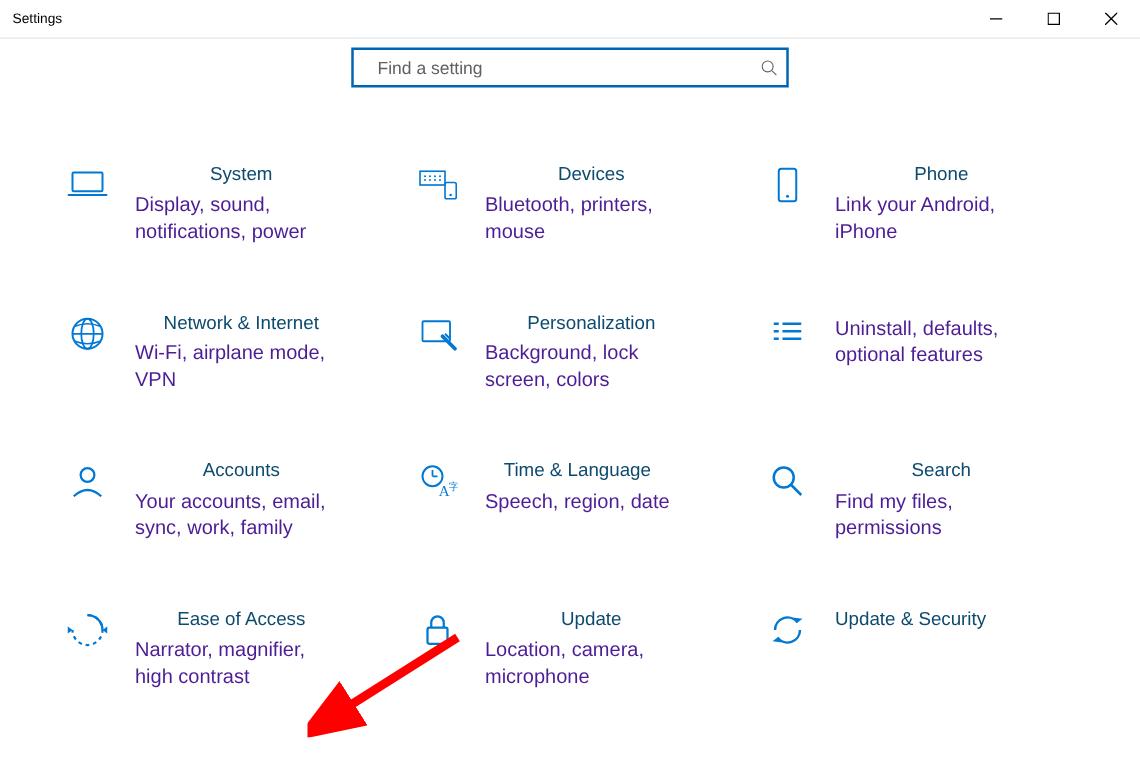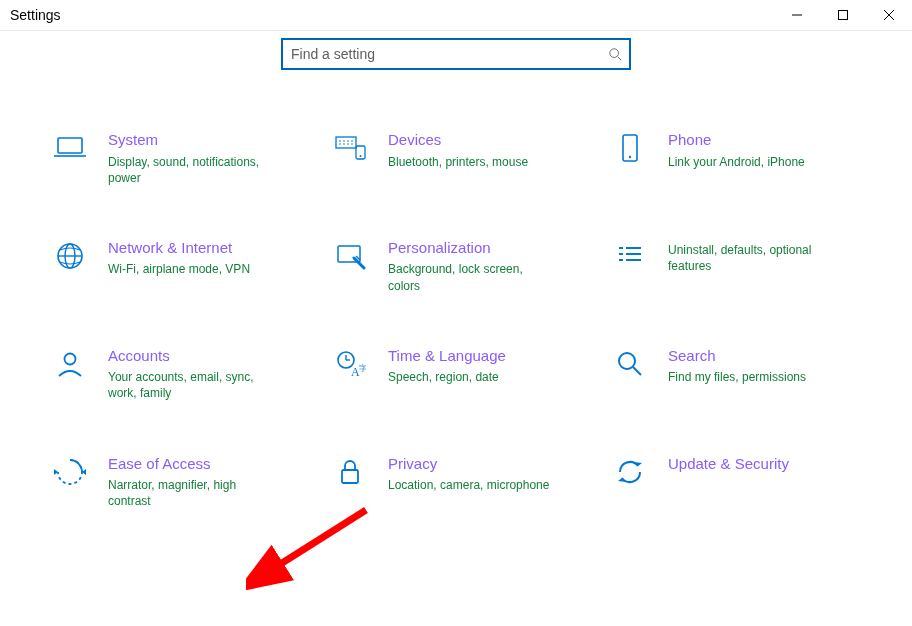--- a/index.html
+++ b/index.html
@@ -10,21 +10,21 @@
     font-family: "Segoe UI", Arial, sans-serif;
     background: #ffffff;
     color: #000;
     overflow: hidden;
   }
   .titlebar {
     height: 30px;
     display: flex;
     align-items: center;
     border-bottom: 1px solid #e6e6e6;
-    font-size: 14px;
+    font-size: 11px;
   }
   .titlebar .title {
     padding-left: 10px;
     flex: 1;
   }
   .winbtn {
     width: 46px;
     height: 30px;
     display: flex;
     align-items: center;
@@ -46,21 +46,21 @@
     display: flex;
     align-items: center;
     position: relative;
     box-sizing: border-box;
   }
   .searchbox input {
     flex: 1;
     border: none;
     outline: none;
     font-size: 14px;
-    padding: 0 8px;
+    padding: 0 19px;
     height: 100%;
     background: transparent;
   }
   .searchbox input::placeholder {
     color: #606060;
   }
   .searchbox .sicon {
     width: 28px;
     display:flex;
     align-items:center;
@@ -88,26 +88,27 @@
     margin-top:2px;
     flex-shrink:0;
     color:#0078d4;
   }
   .cat-text {
     margin-left: 14px;
     max-width: 170px;
   }
   .cat-title {
     font-size: 15px;
-    color:#8b5cf6;
+    color:#0c4a6e;
     line-height:1.3;
+    text-align:center;
   }
   .cat-desc {
-    font-size: 12px;
-    color:#15803d;
+    font-size: 16px;
+    color:#4c1d95;
     margin-top:4px;
     line-height:1.35;
   }
   .arrow {
     position:absolute;
     pointer-events:none;
   }
 </style>
 </head>
 <body>
@@ -256,21 +257,21 @@
           <div class="cat-desc">Narrator, magnifier, high contrast</div>
         </div>
       </div>
       <div class="category">
         <div class="cat-icon">
           <svg width="32" height="32" viewBox="0 0 32 32">
             <use href="#ic-privacy"></use>
           </svg>
         </div>
         <div class="cat-text">
-          <div class="cat-title">Privacy</div>
+          <div class="cat-title">Update</div>
           <div class="cat-desc">Location, camera, microphone</div>
         </div>
       </div>
       <div class="category">
         <div class="cat-icon">
           <svg width="32" height="32" viewBox="0 0 32 32">
             <use href="#ic-update"></use>
           </svg>
         </div>
         <div class="cat-text">

